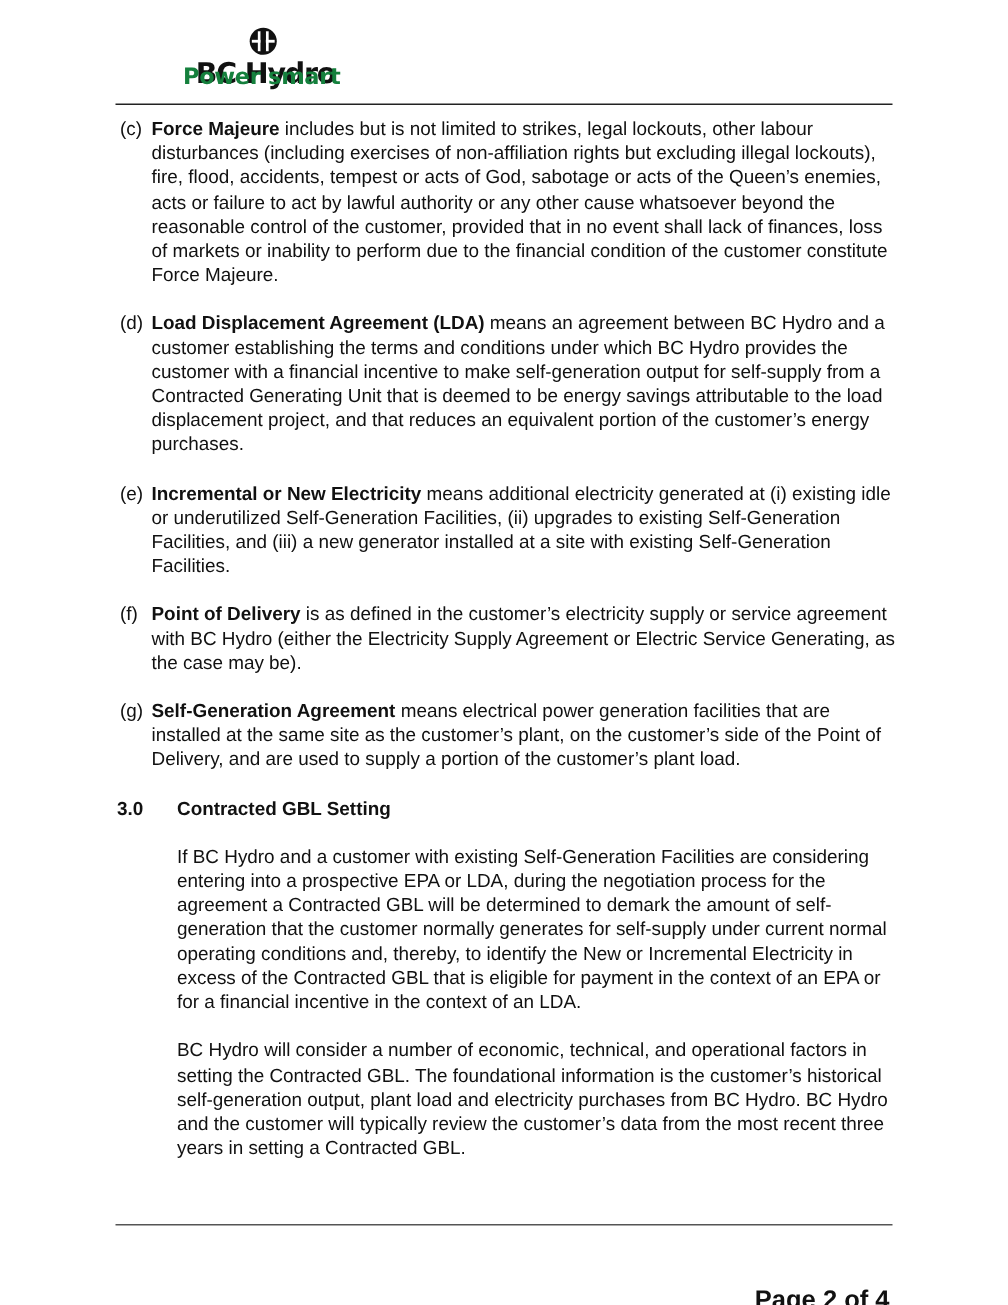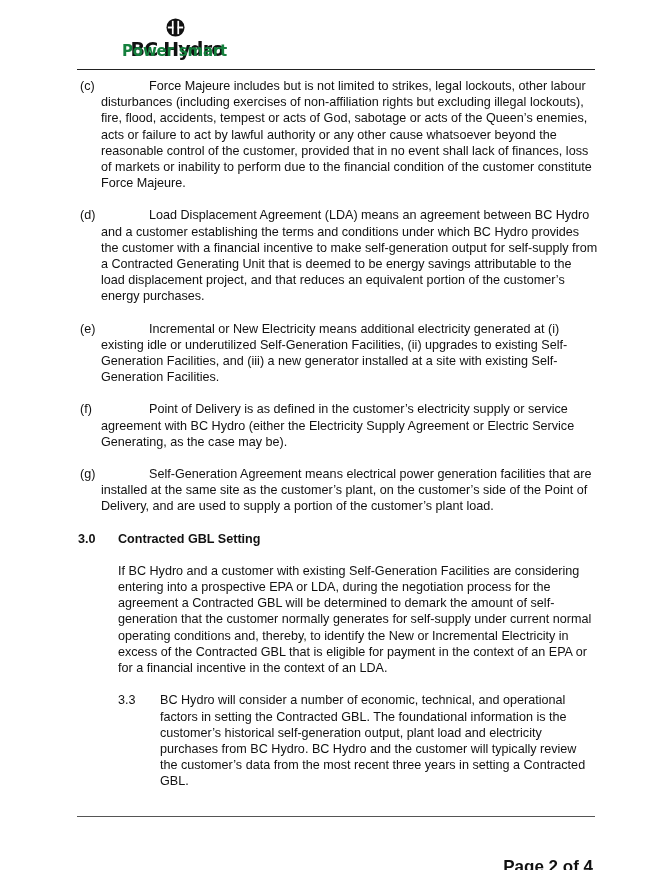--- a/index.html
+++ b/index.html
@@ -83,22 +83,21 @@
   }
   .def-label {
     width: 21px;
     flex: none;
     padding-left: 2px;
   }
   .def-body {
     flex: 1;
   }
   .def-term {
-    font-weight: normal;
-    margin-left: 48px;
+    font-weight: bold;
   }
   .section-head {
     display: flex;
     font-weight: bold;
     margin-top: 0px;
     margin-bottom: 16px;
   }
   .section-num {
     width: 40px;
     flex: none;
@@ -178,20 +177,19 @@
     <span class="section-num">3.0</span>
     <span>Contracted GBL Setting</span>
   </div>
 
   <div class="clause">
     <div class="clause-body">If BC Hydro and a customer with existing Self-Generation Facilities are considering entering into a prospective EPA or LDA, during the negotiation process for the agreement a Contracted GBL will be determined to demark the amount of self-generation that the customer normally generates for self-supply under current normal operating conditions and, thereby, to identify the New or Incremental Electricity in excess of the Contracted GBL that is eligible for payment in the context of an EPA or for a financial incentive in the context of an LDA.</div>
   </div>
 
 
   <div class="clause">
-    <span class="clause-num">3.3</span>
     <div class="clause-body">BC Hydro will consider a number of economic, technical, and operational factors in setting the Contracted GBL. The foundational information is the customer’s historical self-generation output, plant load and electricity purchases from BC Hydro. BC Hydro and the customer will typically review the customer’s data from the most recent three years in setting a Contracted GBL.</div>
   </div>
 
 </div>
 
 <div class="rule-bottom"></div>
 <div class="page-num">Page 2 of 4</div>
 
 </body></html>

